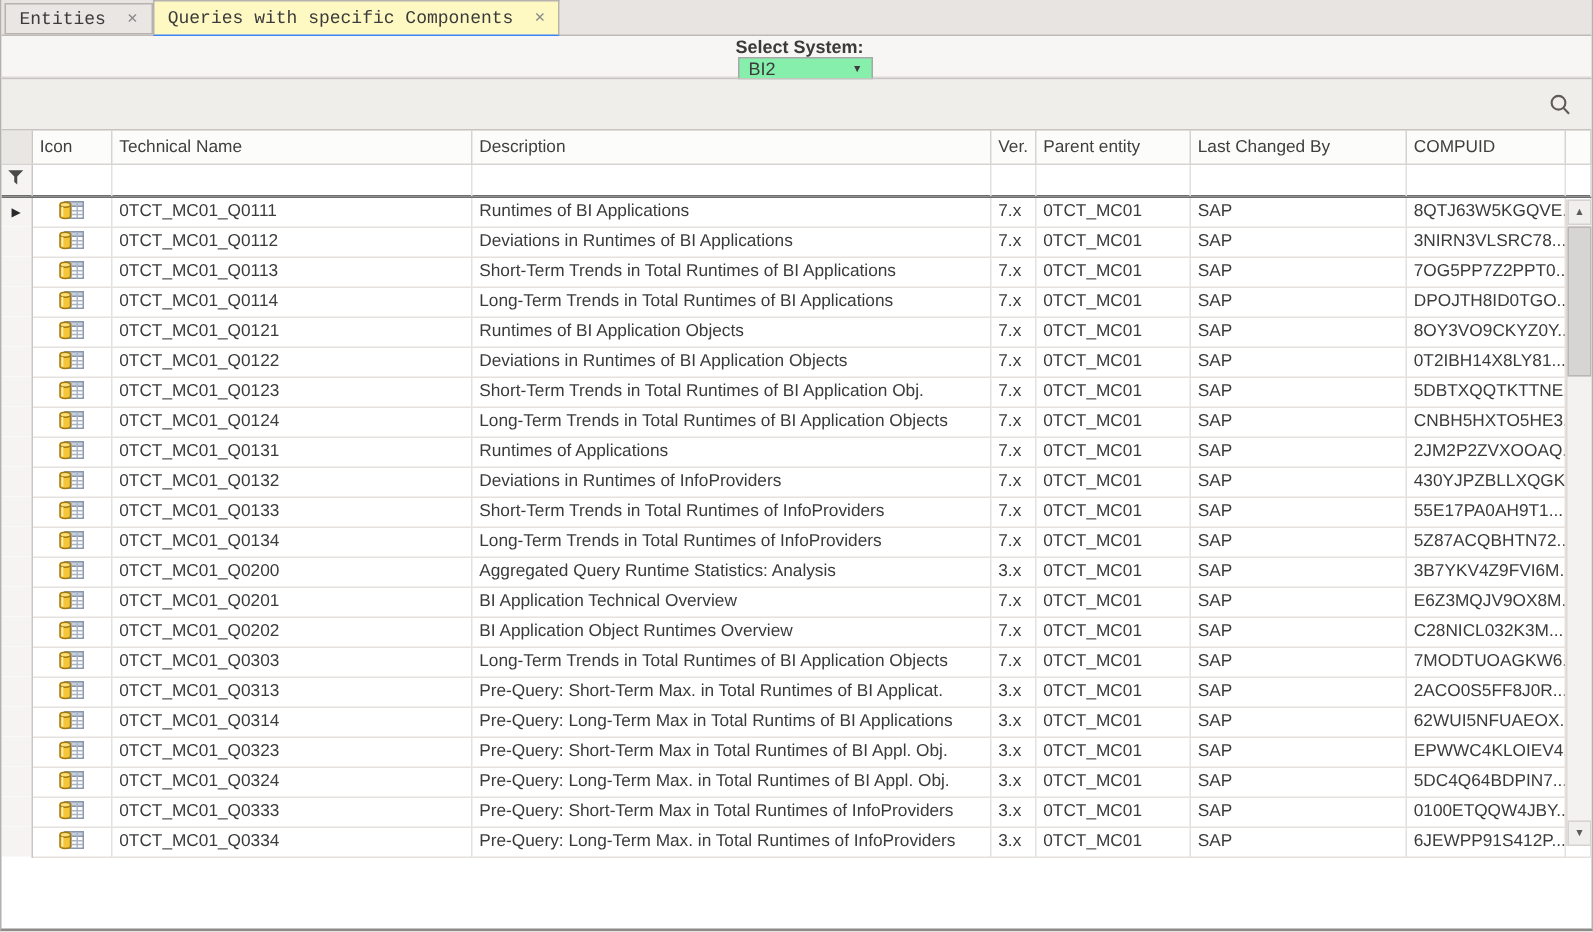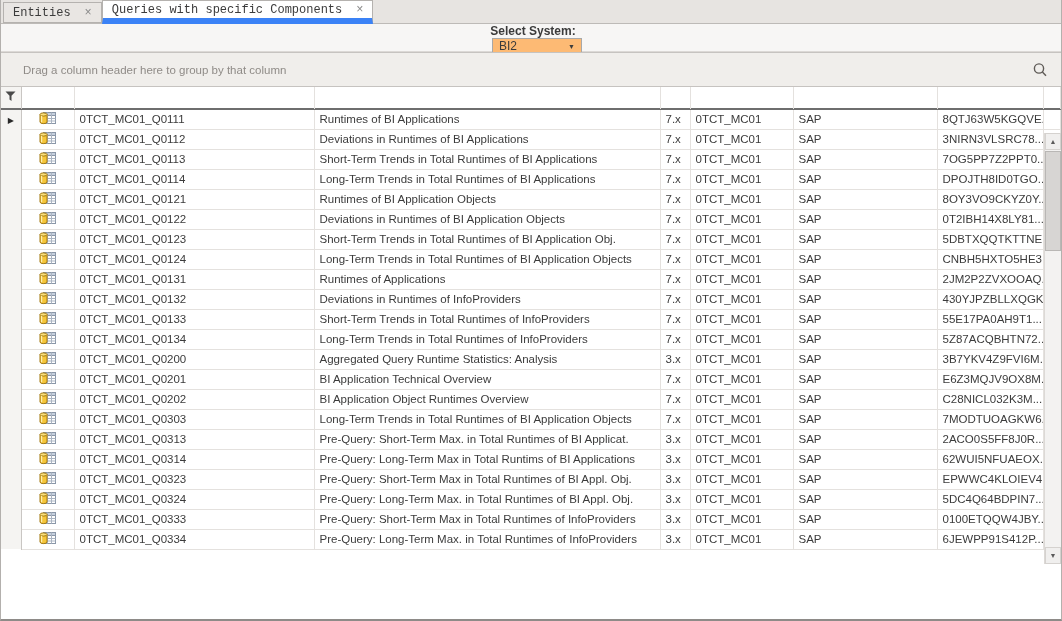--- a/index.html
+++ b/index.html
@@ -8,30 +8,30 @@
     position: relative; width: 1062px; height: 621px; overflow: hidden;
     font-family: "Liberation Sans", sans-serif; font-size: 12px; color: #3b3b3b;
     background: #fff; border-left: 1px solid #b3b0ad; border-right: 1px solid #b3b0ad;
     border-bottom: 2px solid #8e8b88;
   }
   
   .tabbar { height: 24px; background: #e7e4e1; border-bottom: 1px solid #bdbab7;
     display: flex; align-items: flex-end; padding-left: 2px; }
   .tab { display: flex; align-items: center; gap: 14px; padding: 0 9px;
     border: 1px solid #b5b2af; height: 21px; background: #e9e6e3; cursor: default; font-family: Liberation Mono, monospace; }
-  .tab.active { background: #ffffff; height: 24px; border-bottom: 6px solid #3b82f6; margin-bottom: -1px; }
+  .tab.active { background: #fef9c3; height: 24px; border-bottom: 1px solid #3b82f6; margin-bottom: -1px; }
   .tab .close { color: #8a8a8a; font-size: 12px; line-height: 1; }
   
   .trow { display: flex; align-items: center; padding-left: 12px; background: #f7f6f5; flex-direction: column; }
   .r1 { height: 28px; border-bottom: 1px solid #dcd9d6; }
   .r2 { height: 28px; }
   .r3 { height: 27px; }
   .lbl { font-weight: bold; margin-right: 8px; }
   .combo { display: flex; align-items: center; justify-content: space-between;
-    background: #fdba74; border: 1px solid #a8a8a8; height: 32px; padding: 0 6px; }
+    background: #86efac; border: 1px solid #a8a8a8; height: 32px; padding: 0 6px; }
   .combo .arrow { font-size: 7px; color: #3d3d3d; margin-left: 6px; }
   .combo.sys { width: 90px; }
   .combo.comp { width: 80px; }
   .help-btn { margin-left: auto; margin-right: 14px; width: 19px; height: 16px;
     background: #3e68b0; border: 1px solid #2c4f8c; border-radius: 2px;
     color: #fff; font-weight: bold; font-size: 11px; text-align: center; line-height: 14px;
     box-shadow: inset 0 -3px 0 #d8e2f2; }
   .excel-btn { width: 18px; height: 18px; display: inline-flex; align-items: center; }
   .entities-count { margin-left: auto; margin-right: 8px; }
   
@@ -90,40 +90,50 @@
     </div>
     <div class="help-btn">
       <span>?</span>
     </div>
   </div>
 
 
 
   <div class="grid-section">
     <div class="group-panel">
-      <span>Drag a column header here to group by that column</span>
       <svg class="search-icon" width="18" height="18" viewBox="0 0 18 18">
         <circle cx="8" cy="7.5" r="4.6" fill="none" stroke="#5f5b57" stroke-width="1.4"></circle>
         <line x1="11.4" y1="11" x2="15" y2="14.8" stroke="#5f5b57" stroke-width="1.4"></line>
       </svg>
     </div>
 
     <table class="grid">
       <colgroup>
         <col style="width:20px">
           <col style="width:53px">
           <col style="width:240px">
         <col style="width:346px">
           <col style="width:30px">
           <col style="width:103px">
         <col style="width:144px">
           <col style="width:106px">
           <col style="width:17px">
       </colgroup>
       <thead>
+        <tr>
+          <th class="h-ind"></th>
+          <th>Icon</th>
+          <th>Technical Name</th>
+          <th>Description</th>
+          <th>Ver.</th>
+          <th>Parent entity</th>
+          <th>Last Changed By</th>
+          <th>COMPUID</th>
+          <th></th>
+        </tr>
         <tr class="filter-row">
           <td class="ind">
             <svg width="11" height="11" viewBox="0 0 11 11">
               <path d="M0.5 0.5 h10 l-4 4.2 v5.3 l-2 -1.6 v-3.7 z" fill="#4a4a4a"></path>
             </svg>
           </td>
           <td></td>
           <td></td>
           <td></td>
           <td></td>

